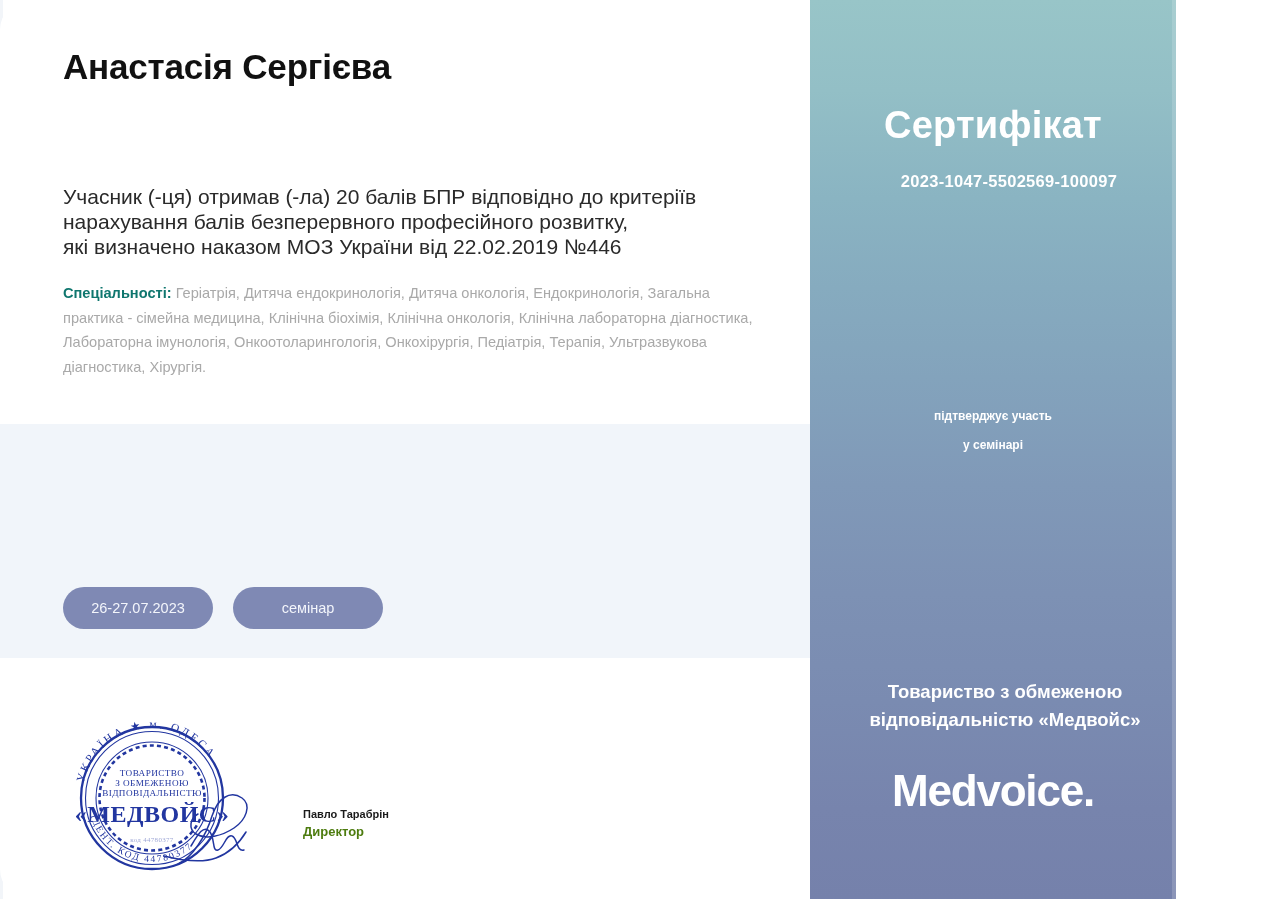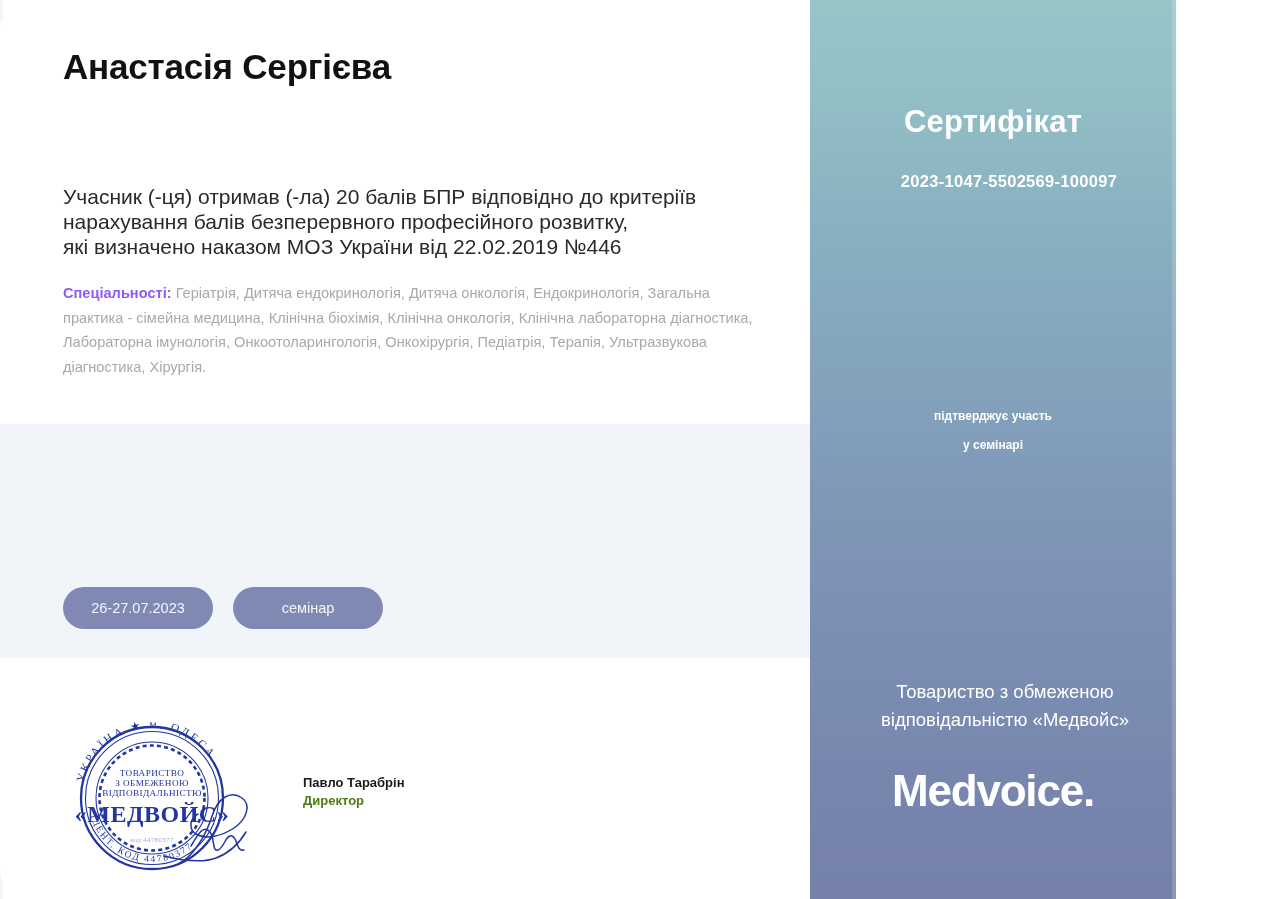--- a/index.html
+++ b/index.html
@@ -70,21 +70,21 @@
     position: absolute;
     left: 63px;
     top: 281px;
     width: 700px;
     font-size: 14.6px;
     line-height: 24.6px;
     color: #a9a9a9;
   }
   .specialties .label {
     font-weight: 700;
-    color: #8b5cf6;
+    color: #0f766e;
   }
 
   
   .course-band {
     position: absolute;
     left: 0;
     top: 424px;
     width: 810px;
     height: 234px;
     background: #f1f5fa;
@@ -136,24 +136,25 @@
   }
   .stamp-wrap svg { display: block; }
 
   .signer {
     position: absolute;
     left: 303px;
     top: 774px;
     width: 250px;
   }
   .signer-name {
-    font-size: 13px;
+    font-size: 11px;
     font-weight: 700;
     color: #1b1b1b;
     line-height: 18px;
+    margin-top: 31px;
   }
   .signer-role {
     font-size: 13px;
     font-weight: 700;
     color: #4d7c0f;
     line-height: 18px;
     margin-top: 0;
   }
 
   
@@ -182,21 +183,21 @@
     position: absolute;
     right: 0; top: 0;
     width: 4px; height: 100%;
     background: rgba(255,255,255,0.16);
   }
 
   .panel-title {
     position: absolute;
     left: 0; right: 0;
     top: 104px;
-    font-size: 31px;
+    font-size: 38px;
     font-weight: 700;
     letter-spacing: 0.2px;
     color: #ffffff;
   }
   .panel-number {
     position: absolute;
     left: 0; right: 0;
     top: 172px;
     font-size: 16.5px;
     font-weight: 700;
@@ -213,21 +214,21 @@
     line-height: 29px;
     color: #ffffff;
   }
   .panel-confirms .ln { display: block; }
 
   .panel-org {
     position: absolute;
     left: 0; right: 0;
     top: 678px;
     font-size: 18.5px;
-    font-weight: 400;
+    font-weight: 700;
     line-height: 28px;
     color: #ffffff;
     padding-left: 24px;
   }
   .panel-org .ln { display: block; }
 
   .panel-logo {
     position: absolute;
     left: 0; right: 0;
     top: 766px;

